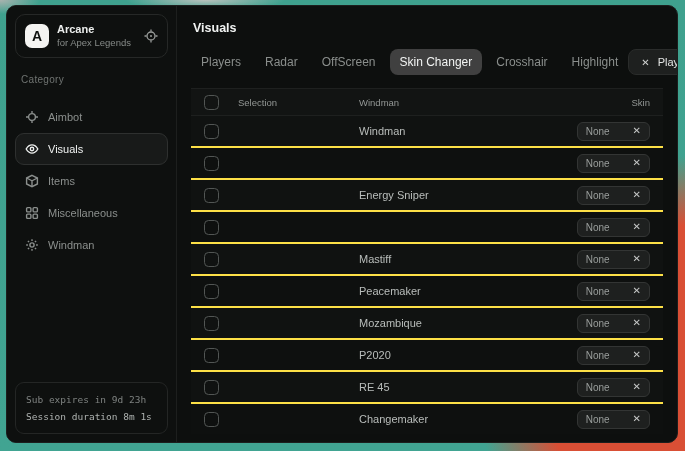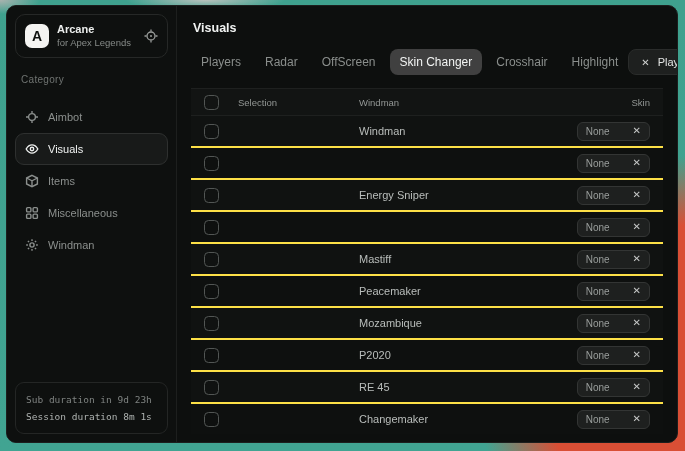--- a/index.html
+++ b/index.html
@@ -167,21 +167,21 @@
               <circle cx="7" cy="7" r="2.1"></circle>
               <path d="M7 1.2v1.7M7 11.1v1.7M1.2 7h1.7M11.1 7h1.7M2.9 2.9l1.2 1.2M9.9 9.9l1.2 1.2M11.1 2.9 9.9 4.1M4.1 9.9l-1.2 1.2"></path>
             </svg>
           </span>
           <span>Windman</span>
         </div>
 
     </nav>
 
     <div class="side-footer">
-      <div class="l1">Sub duration in 9d 23h</div>
+      <div class="l1">Sub expires in 9d 23h</div>
       <div class="l2">Session duration 8m 1s</div>
     </div>
   </aside>
 
   <section class="main">
     <h1 class="main-title">Visuals</h1>
 
     <div class="tabs-row">
       <div class="tabs">
 

